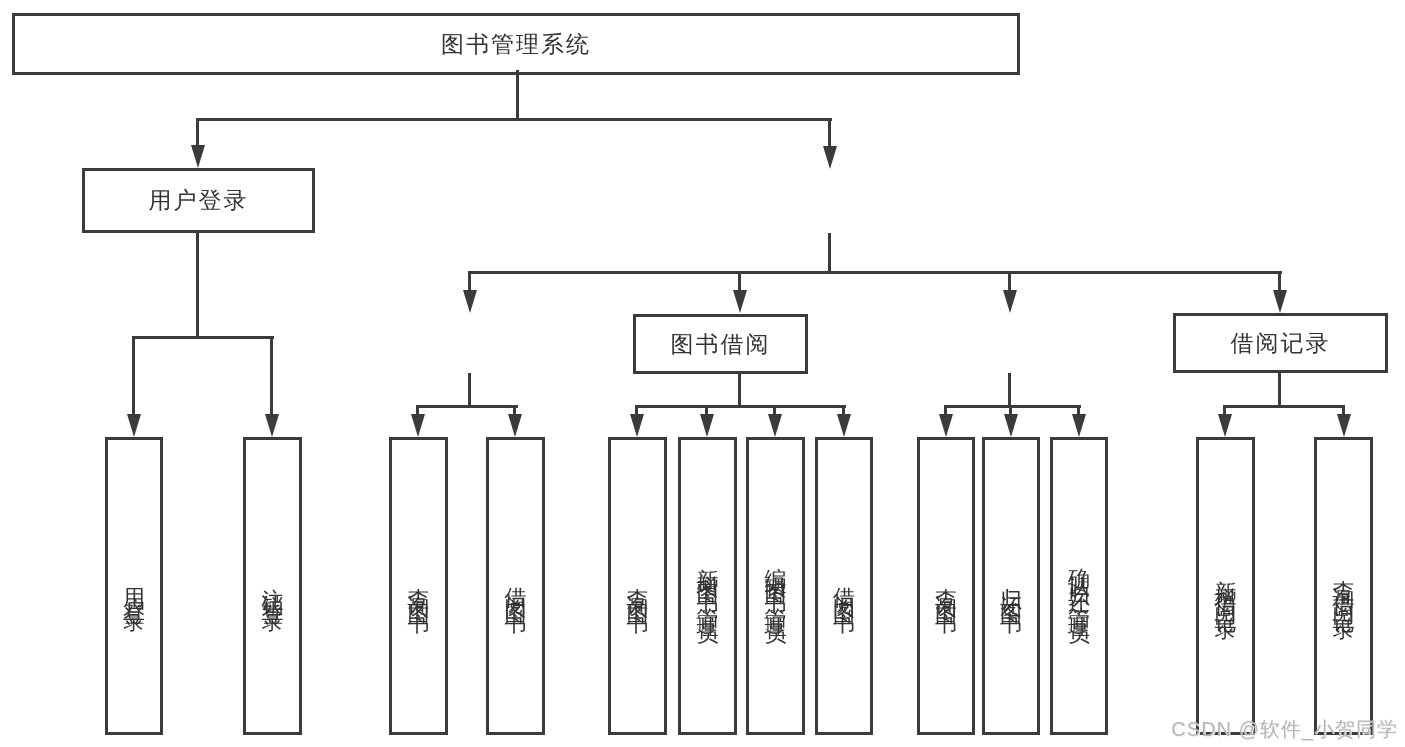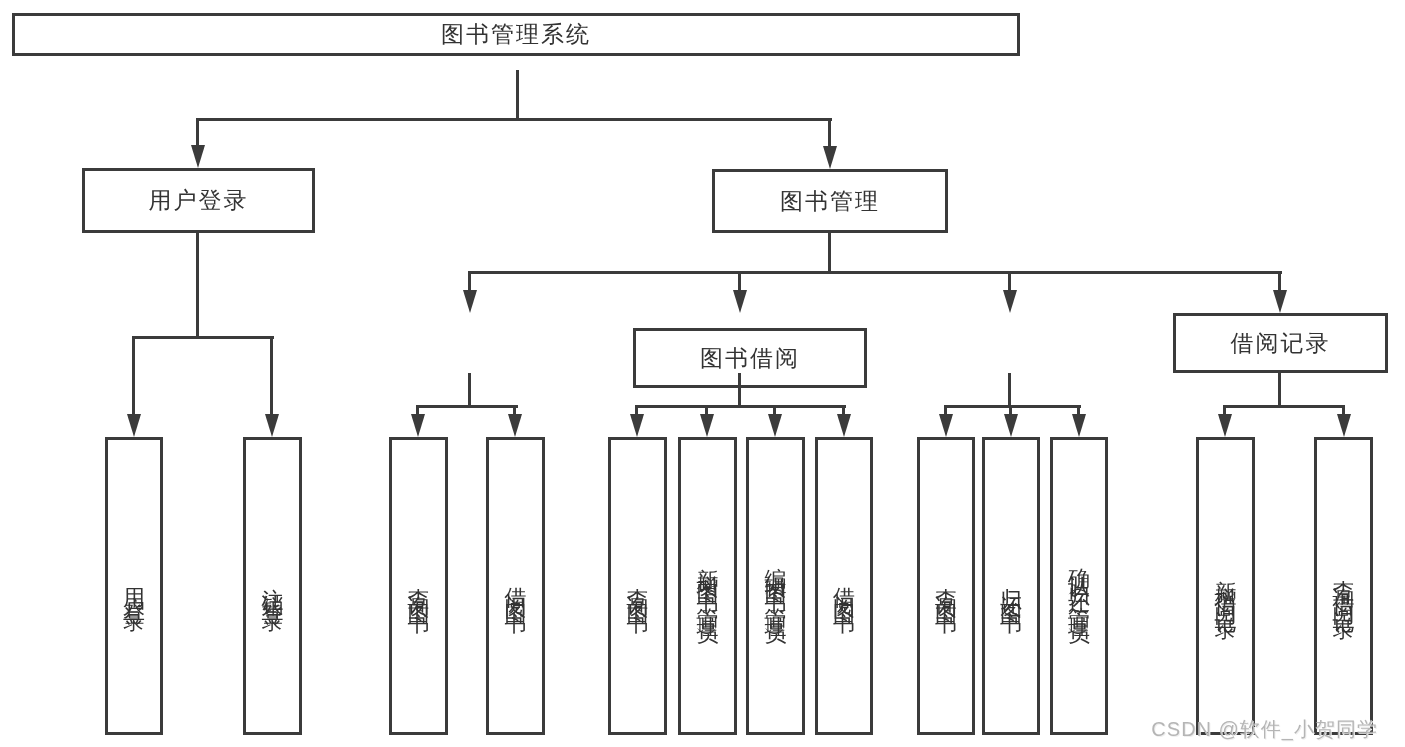--- a/index.html
+++ b/index.html
@@ -35,69 +35,66 @@
   }
   .ln{position:absolute;background:#3b3b3b;}
   .arr{
     position:absolute;width:0;height:0;
     border-left:7px solid transparent;
     border-right:7px solid transparent;
     border-top:23px solid #3b3b3b;
   }
   .watermark{
     position:absolute;
-    right:27px;bottom:4px;
+    right:7px;bottom:4px;
     font-size:20px;
     color:#b5b5b5;
     text-shadow:1px 1px 0 #efefef;
     letter-spacing:1px;
   }
 </style>
 </head>
 <body>
 
 <div class="canvas">
 
-  <div class="box" style="left:12px;top:13px;width:1008px;height:43px">
+  <div class="box" style="left:12px;top:13px;width:1008px;height:62px">
     <span>图书管理系统</span>
   </div>
 
   <div class="ln" style="left:516px;top:70px;width:3px;height:50px"></div>
   <div class="ln" style="left:196px;top:118px;width:636px;height:3px"></div>
   <div class="ln" style="left:196px;top:118px;width:3px;height:32px"></div>
   <div class="arr" style="left:191px;top:145px"></div>
   <div class="ln" style="left:828px;top:118px;width:3px;height:32px"></div>
   <div class="arr" style="left:823px;top:146px"></div>
 
   <div class="box" style="left:82px;top:168px;width:233px;height:65px">
     <span>用户登录</span>
-  </div>
-  <div class="box" style="left:712px;top:169px;width:236px;height:64px">
-    <span>图书管理</span>
   </div>
 
   <div class="ln" style="left:196px;top:233px;width:3px;height:105px"></div>
   <div class="ln" style="left:132px;top:336px;width:142px;height:3px"></div>
   <div class="ln" style="left:132px;top:336px;width:3px;height:82px"></div>
   <div class="arr" style="left:127px;top:414px"></div>
   <div class="ln" style="left:270px;top:336px;width:3px;height:82px"></div>
   <div class="arr" style="left:265px;top:414px"></div>
 
   <div class="ln" style="left:828px;top:233px;width:3px;height:41px"></div>
   <div class="ln" style="left:468px;top:271px;width:814px;height:3px"></div>
   <div class="ln" style="left:468px;top:271px;width:3px;height:22px"></div>
   <div class="arr" style="left:463px;top:290px"></div>
   <div class="ln" style="left:738px;top:271px;width:3px;height:22px"></div>
   <div class="arr" style="left:733px;top:290px"></div>
   <div class="ln" style="left:1008px;top:271px;width:3px;height:22px"></div>
   <div class="arr" style="left:1003px;top:290px"></div>
   <div class="ln" style="left:1278px;top:271px;width:3px;height:22px"></div>
   <div class="arr" style="left:1273px;top:290px"></div>
 
-  <div class="box" style="left:633px;top:328px;width:234px;height:60px">
+  <div class="box" style="left:633px;top:314px;width:175px;height:60px">
     <span>图书借阅</span>
   </div>
   <div class="box" style="left:1173px;top:313px;width:215px;height:60px">
     <span>借阅记录</span>
   </div>
 
   <div class="ln" style="left:468px;top:373px;width:3px;height:35px"></div>
   <div class="ln" style="left:416px;top:405px;width:102px;height:3px"></div>
   <div class="ln" style="left:416px;top:405px;width:3px;height:14px"></div>
   <div class="arr" style="left:411px;top:414px"></div>

